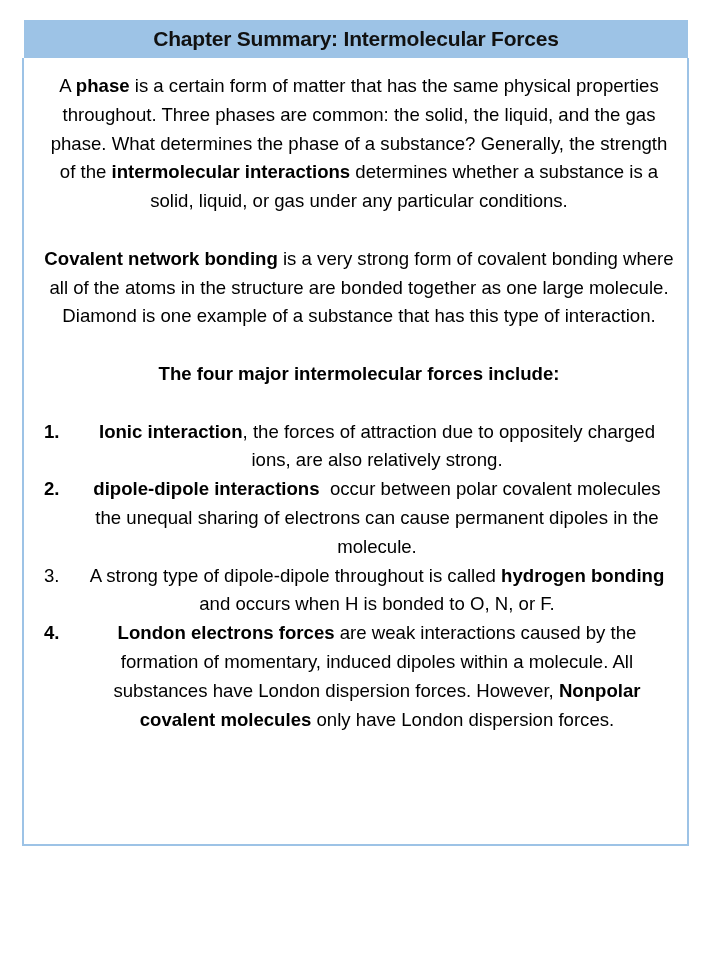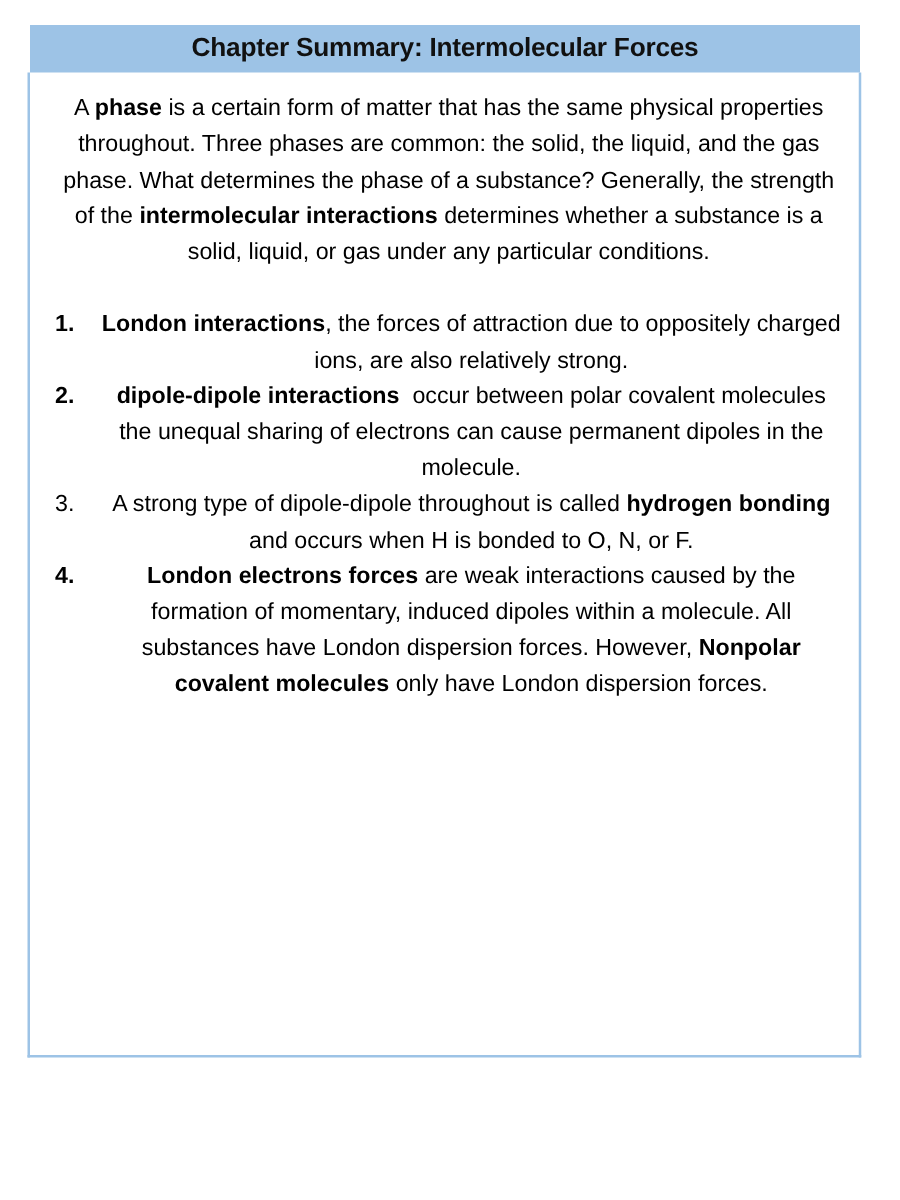--- a/index.html
+++ b/index.html
@@ -88,25 +88,27 @@
 
 <div class="header-bar">
   <span class="header-title">Chapter Summary: Intermolecular Forces</span>
 </div>
 
 <div class="content-box">
   <div class="content">
 
     <p class="para"><span>A </span><b>phase</b><span> is a certain form of matter that has the same physical properties throughout. Three phases are common: the solid, the liquid, and the gas phase. What determines the phase of a substance? Generally, the strength of the </span><b>intermolecular interactions</b><span> determines whether a substance is a solid, liquid, or gas under any particular conditions.</span></p>
 
+    <p class="para"><b>Covalent network bonding</b><span> is a very strong form of covalent bonding where all of the atoms in the structure are bonded together as one large molecule. Diamond is one example of a substance that has this type of interaction.</span></p>
 
+    <p class="para lead">The four major intermolecular forces include:</p>
 
     <ol class="force-list">
       <li class="force-item">
-        <span class="force-num bold">1.</span><b>London interactions</b><span>, the forces of attraction due to oppositely charged ions, are also relatively strong.</span>
+        <span class="force-num bold">1.</span><b>Ionic interaction</b><span>, the forces of attraction due to oppositely charged ions, are also relatively strong.</span>
       </li>
       <li class="force-item">
         <span class="force-num bold">2.</span><b>dipole-dipole interactions</b><span style="white-space: pre-wrap;">  occur between polar covalent molecules the unequal sharing of electrons can cause permanent dipoles in the molecule.</span>
       </li>
       <li class="force-item">
         <span class="force-num">3.</span><span>A strong type of dipole-dipole throughout is called </span><b>hydrogen bonding</b><span> and occurs when H is bonded to O, N, or F.</span>
       </li>
       <li class="force-item">
         <span class="force-num bold">4.</span><b>London electrons forces</b><span> are weak interactions caused by the formation of momentary, induced dipoles within a molecule. All substances have London dispersion forces. However, </span><b>Nonpolar covalent molecules</b><span> only have London dispersion forces.</span>
       </li>

